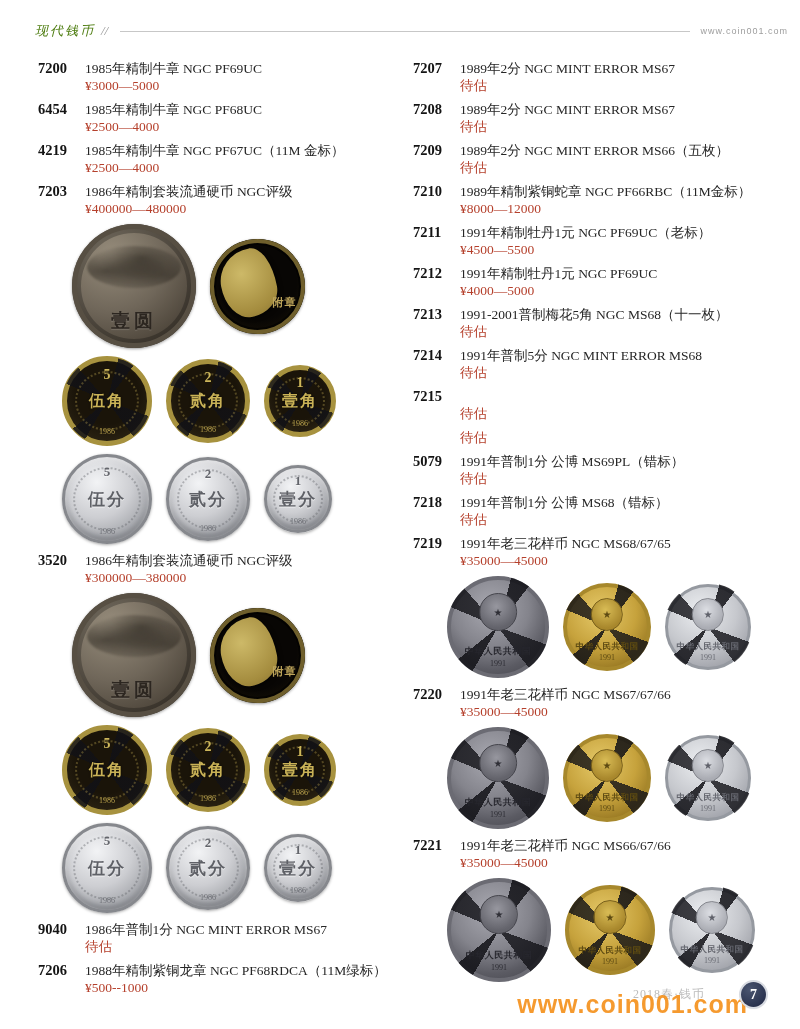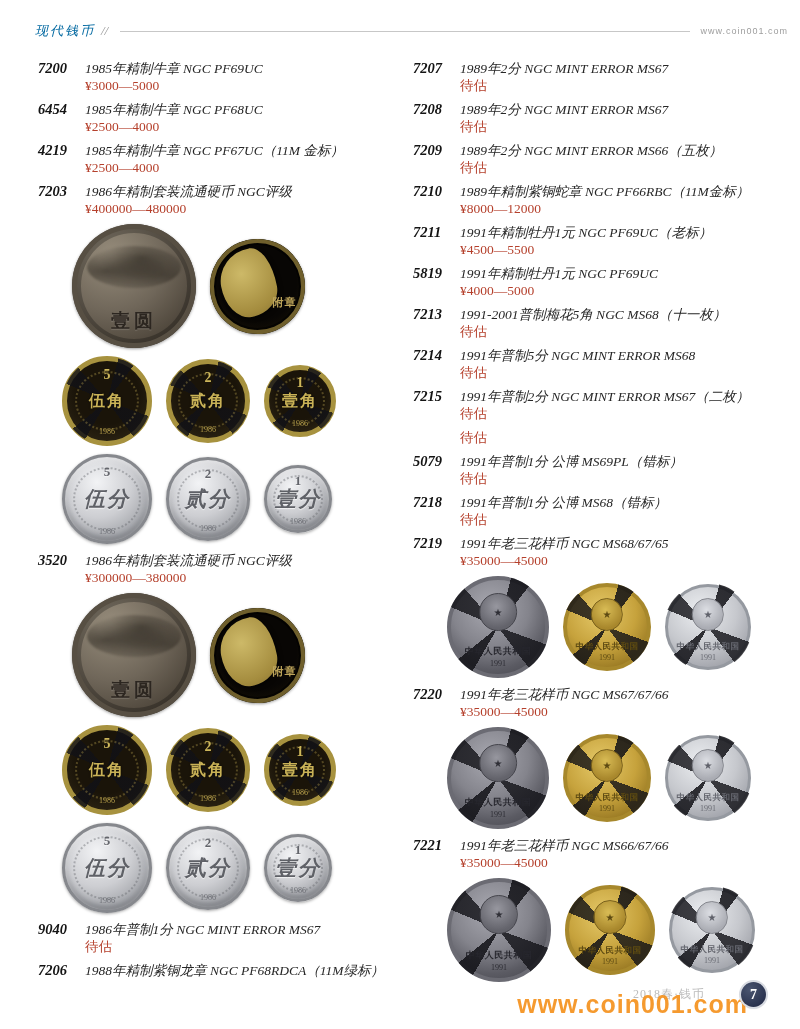--- a/index.html
+++ b/index.html
@@ -1,32 +1,32 @@
 <!DOCTYPE html>
 <html style="--price-red: #b5402c; --accent-orange: #f5921e; --badge-navy: #2b3450;"><head>
 <meta charset="utf-8">
 <style>
   html,body{margin:0;padding:0;background:#9c9c9c;}
   .page{position:relative;width:800px;height:1029px;margin:0 auto;background:#ffffff;overflow:hidden;
         font-family:"Liberation Serif","DejaVu Serif",serif;}
 
   
   .header{position:absolute;top:22px;left:35px;right:12px;height:18px;display:flex;align-items:center;}
-  .brand{font-style:italic;font-size:13px;color:#0369a1;letter-spacing:2px;white-space:nowrap;}
+  .brand{font-style:italic;font-size:13px;color:#4d7c0f;letter-spacing:2px;white-space:nowrap;}
   .brand-slashes{font-style:italic;font-size:13px;color:#979797;margin-left:6px;}
   .header-rule{flex:1;border-top:1px solid #c7c7c7;margin:0 10px 0 12px;height:0;}
   .site-url{font-family:"Liberation Sans","DejaVu Sans",sans-serif;font-size:9px;color:#9d9d9d;letter-spacing:1px;white-space:nowrap;}
 
   
   .cols{position:absolute;top:60px;left:38px;width:752px;display:flex;}
   .col-left{width:353px;margin-right:22px;}
   .col-right{width:377px;}
 
   .lot{margin:0;}
-  .lot-head{display:flex;align-items:flex-start;font-style:italic;}
+  .lot-head{display:flex;align-items:flex-start;}
   .lot-num{flex:0 0 47px;font-size:14.5px;font-weight:bold;color:#141414;line-height:17px;}
   .lot-desc{font-size:13.5px;color:#262626;line-height:17px;}
   .lot-price{margin:0 0 7px 47px;font-size:13.5px;line-height:17px;color:var(--price-red,#b5402c);}
 
   
   .lot-image{margin:4px 0 8px 24px;}
   .coin-row{display:flex;align-items:center;margin-bottom:8px;}
   .coin-row:last-child{margin-bottom:0;}
   .lot-image .coin-row:first-child{margin-left:10px;}
   .coin{position:relative;border-radius:50%;flex:0 0 auto;margin-right:14px;box-sizing:border-box;z-index:0;}
@@ -70,21 +70,21 @@
   .coin-gold .c-num{color:#cdb75b;font-size:14px;}
   .coin-gold .c-label{color:#c9b257;font-size:16px;letter-spacing:2px;text-shadow:0 0 2px rgba(0,0,0,.8);}
   .coin-gold .c-year{color:#b49d4a;font-size:8px;}
 
   
   .coin-silverfen{border:3px solid #86888d;
       background:radial-gradient(circle at 38% 30%,#f2f3f5,#cdced2 45%,#a3a5aa 75%,#87898e);
       box-shadow:inset 0 2px 5px rgba(255,255,255,.6),inset 0 -3px 6px rgba(60,62,68,.45),0 1px 3px rgba(0,0,0,.35);}
   .coin-silverfen::before{content:"";position:absolute;inset:12% 10%;border-radius:50%;border:2px dotted rgba(98,100,106,.4);}
   .coin-silverfen .c-num{color:#63656b;font-size:13px;text-shadow:0 1px 1px rgba(255,255,255,.7);}
-  .coin-silverfen .c-label{color:#5f6167;font-size:21px;letter-spacing:2px;text-shadow:0 1px 1px rgba(255,255,255,.7);font-style:italic;}
+  .coin-silverfen .c-label{color:#5f6167;font-size:17px;letter-spacing:2px;text-shadow:0 1px 1px rgba(255,255,255,.7);}
   .coin-silverfen .c-year{color:#6d6f75;font-size:8px;}
 
   
   .coin-nickel{border:4px solid #6b6b73;
       background:radial-gradient(circle at 42% 30%,#a9a9b1,#84848c 45%,#5b5b63 72%,#404048);}
   .coin-nickel .c-emblem{background:radial-gradient(circle at 45% 35%,#97979f,#63636b 70%);border:1px solid #45454c;color:#2f2f36;}
   .coin-nickel .c-label{top:auto;bottom:17%;transform:translateX(-50%);font-size:9px;color:#26262d;letter-spacing:.5px;}
   .coin-nickel .c-year{color:#2c2c33;font-size:8px;}
 
   .coin-brass{border:4px solid #a7882c;
@@ -253,20 +253,21 @@
             <span class="lot-num">9040</span>
             <span class="lot-desc">1986年普制1分 NGC MINT ERROR MS67</span>
           </div>
           <div class="lot-price">待估</div>
         </div>
         <div class="lot">
           <div class="lot-head">
             <span class="lot-num">7206</span>
             <span class="lot-desc">1988年精制紫铜龙章 NGC PF68RDCA（11M绿标）</span>
           </div>
+          <div class="lot-price">¥500--1000</div>
         </div>
       </div>
     <div class="col-right" id="col-right">
         <div class="lot">
           <div class="lot-head">
             <span class="lot-num">7207</span>
             <span class="lot-desc">1989年2分 NGC MINT ERROR MS67</span>
           </div>
           <div class="lot-price">待估</div>
         </div>
@@ -293,21 +294,21 @@
         </div>
         <div class="lot">
           <div class="lot-head">
             <span class="lot-num">7211</span>
             <span class="lot-desc">1991年精制牡丹1元 NGC PF69UC（老标）</span>
           </div>
           <div class="lot-price">¥4500—5500</div>
         </div>
         <div class="lot">
           <div class="lot-head">
-            <span class="lot-num">5819</span>
+            <span class="lot-num">7212</span>
             <span class="lot-desc">1991年精制牡丹1元 NGC PF69UC</span>
           </div>
           <div class="lot-price">¥4000—5000</div>
         </div>
         <div class="lot">
           <div class="lot-head">
             <span class="lot-num">7213</span>
             <span class="lot-desc">1991-2001普制梅花5角 NGC MS68（十一枚）</span>
           </div>
           <div class="lot-price">待估</div>
@@ -315,21 +316,20 @@
         <div class="lot">
           <div class="lot-head">
             <span class="lot-num">7214</span>
             <span class="lot-desc">1991年普制5分 NGC MINT ERROR MS68</span>
           </div>
           <div class="lot-price">待估</div>
         </div>
         <div class="lot">
           <div class="lot-head">
             <span class="lot-num">7215</span>
-            <span class="lot-desc">1991年普制2分 NGC MINT ERROR MS67（二枚）</span>
           </div>
           <div class="lot-price">待估</div>
         </div>
         <div class="lot">
           <div class="lot-price">待估</div>
         </div>
         <div class="lot">
           <div class="lot-head">
             <span class="lot-num">5079</span>
             <span class="lot-desc">1991年普制1分 公博 MS69PL（错标）</span>

